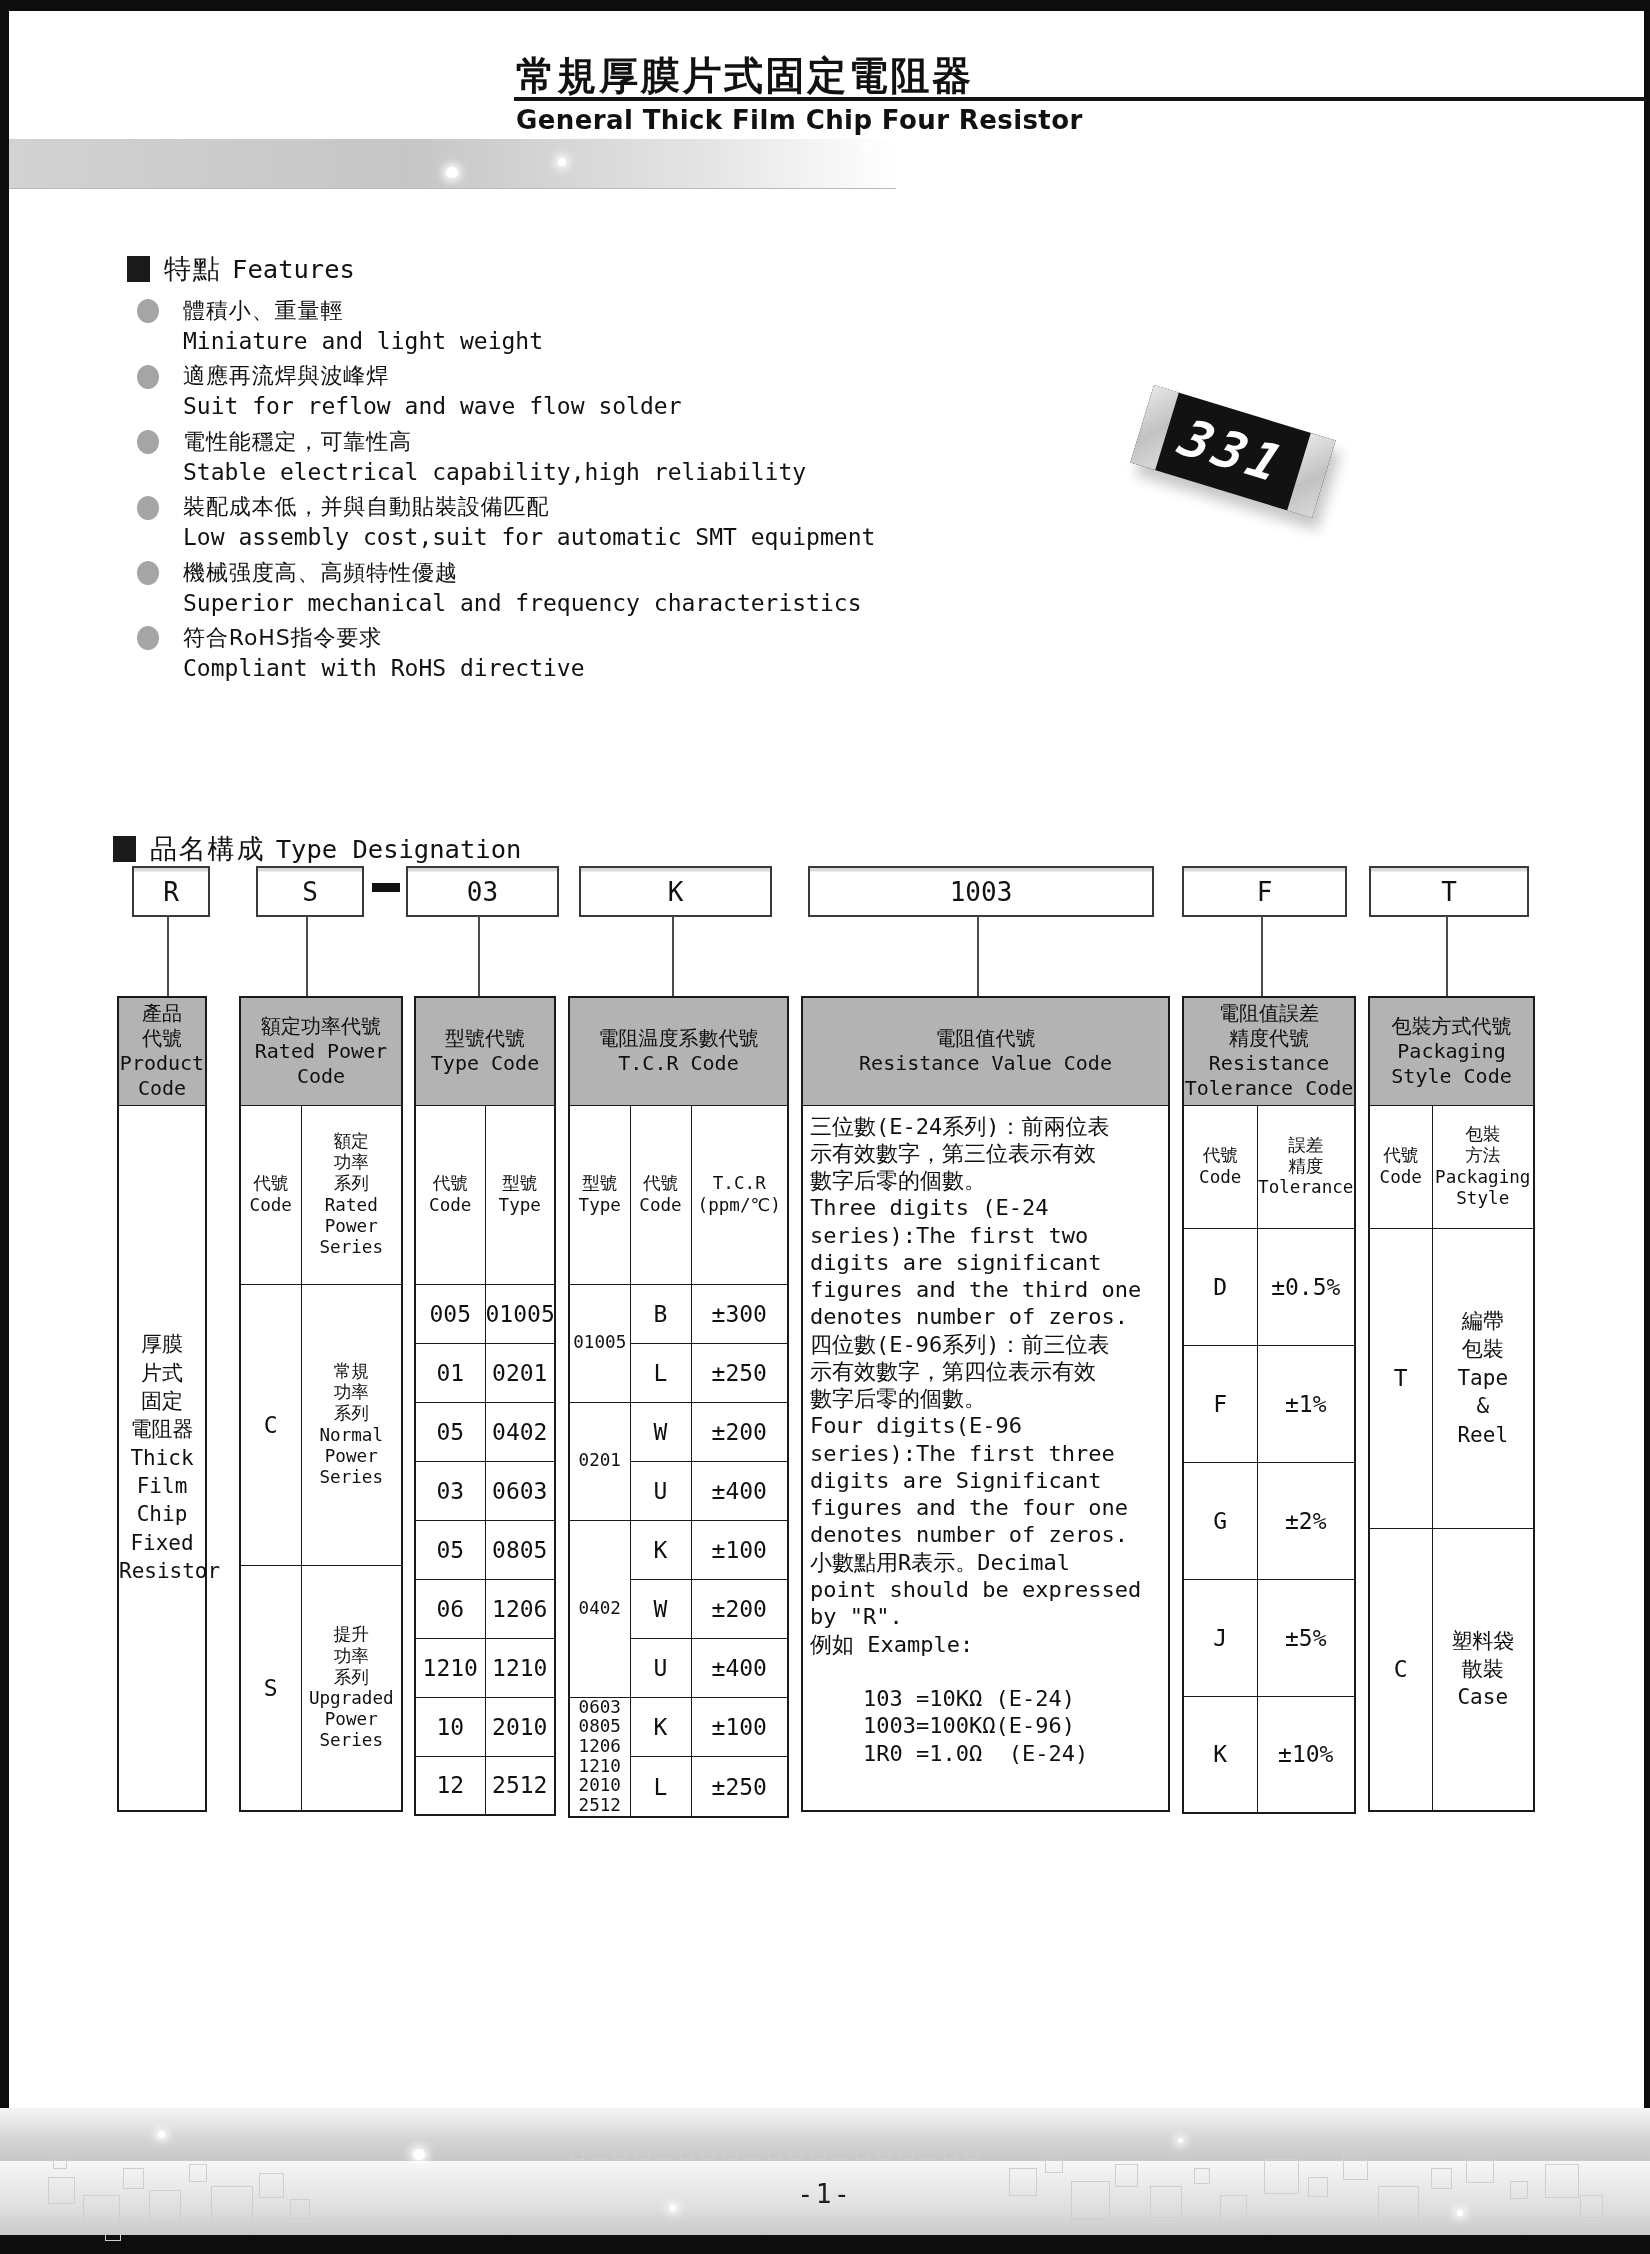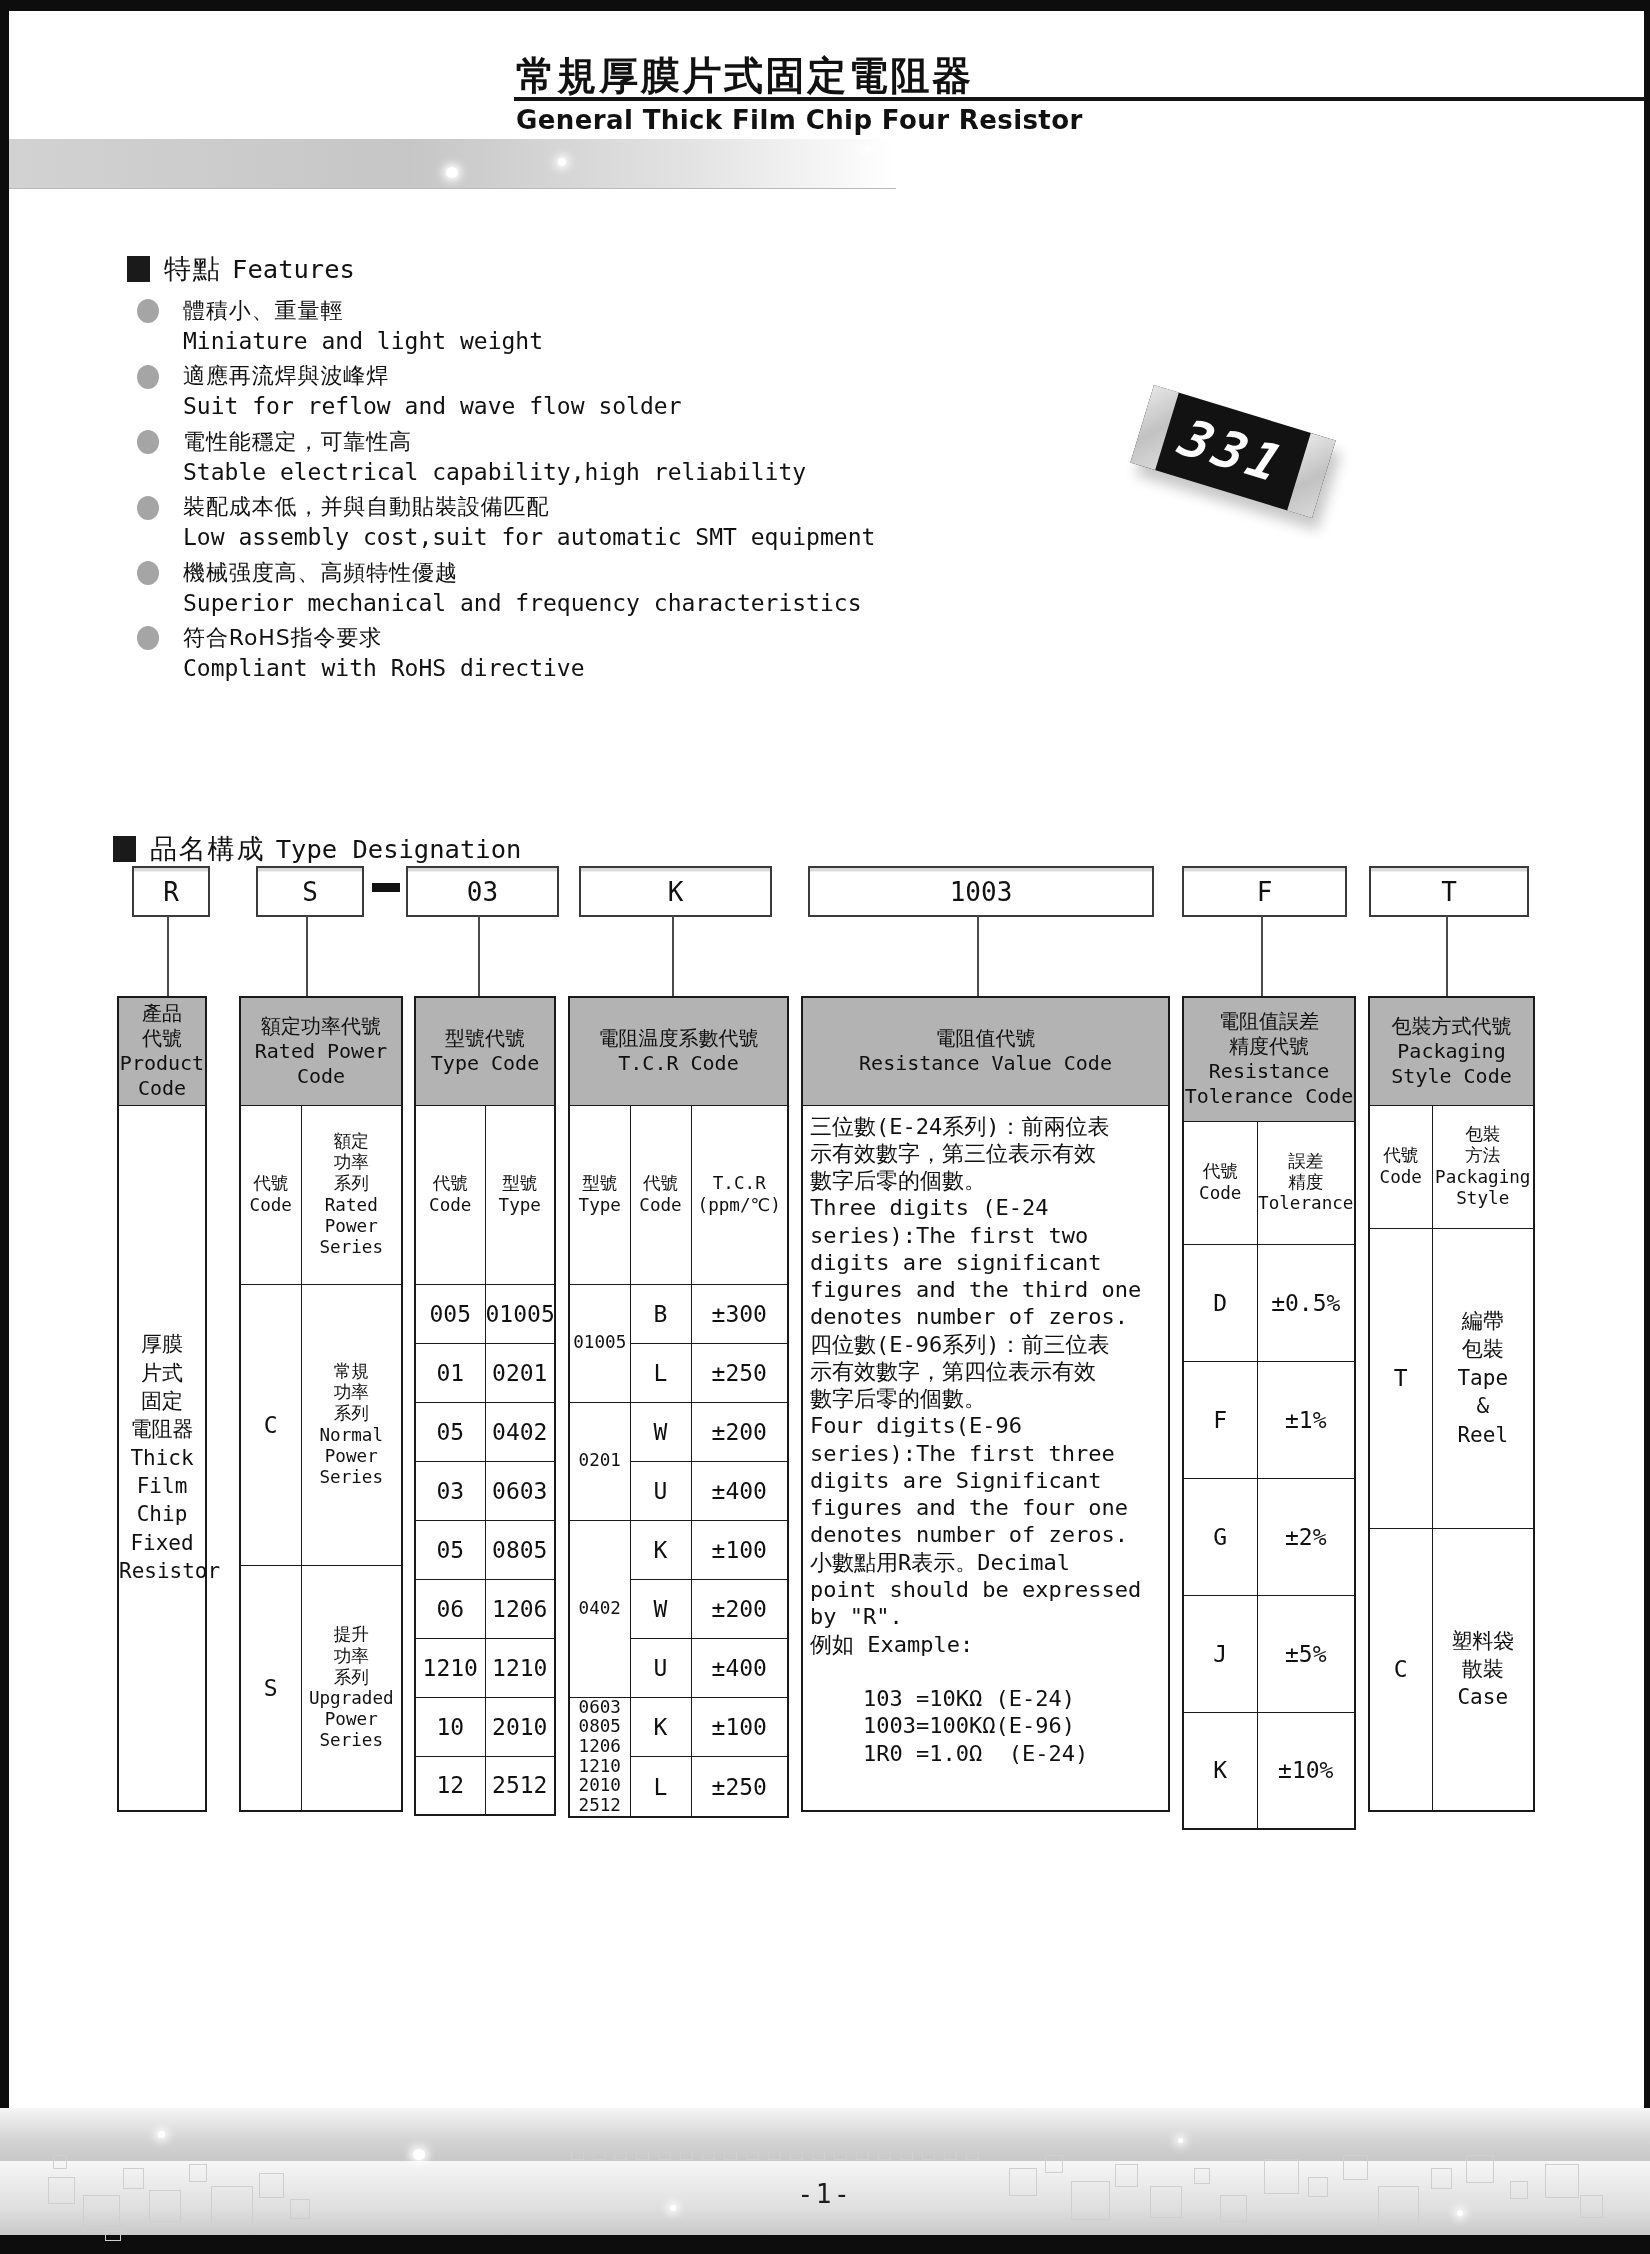--- a/index.html
+++ b/index.html
@@ -380,21 +380,21 @@
         </tr>
   </tbody>
     </table>
 
   <table class="t" style="left:1182px;top:996px;width:172px;">
     <colgroup>
         <col style="width:74px;">
         <col style="width:98px;">
       </colgroup>
     <tbody>
-        <tr style="height:124px;border-radius:17px;">
+        <tr style="height:108px;border-radius:17px;">
           <td colspan="2" class="hd">電阻值誤差
 精度代號
 Resistance
 Tolerance Code</td>
         </tr>
     <tr style="height:123px;">
       <td class="sub">代號
 Code</td>
       <td class="sub">誤差
 精度

